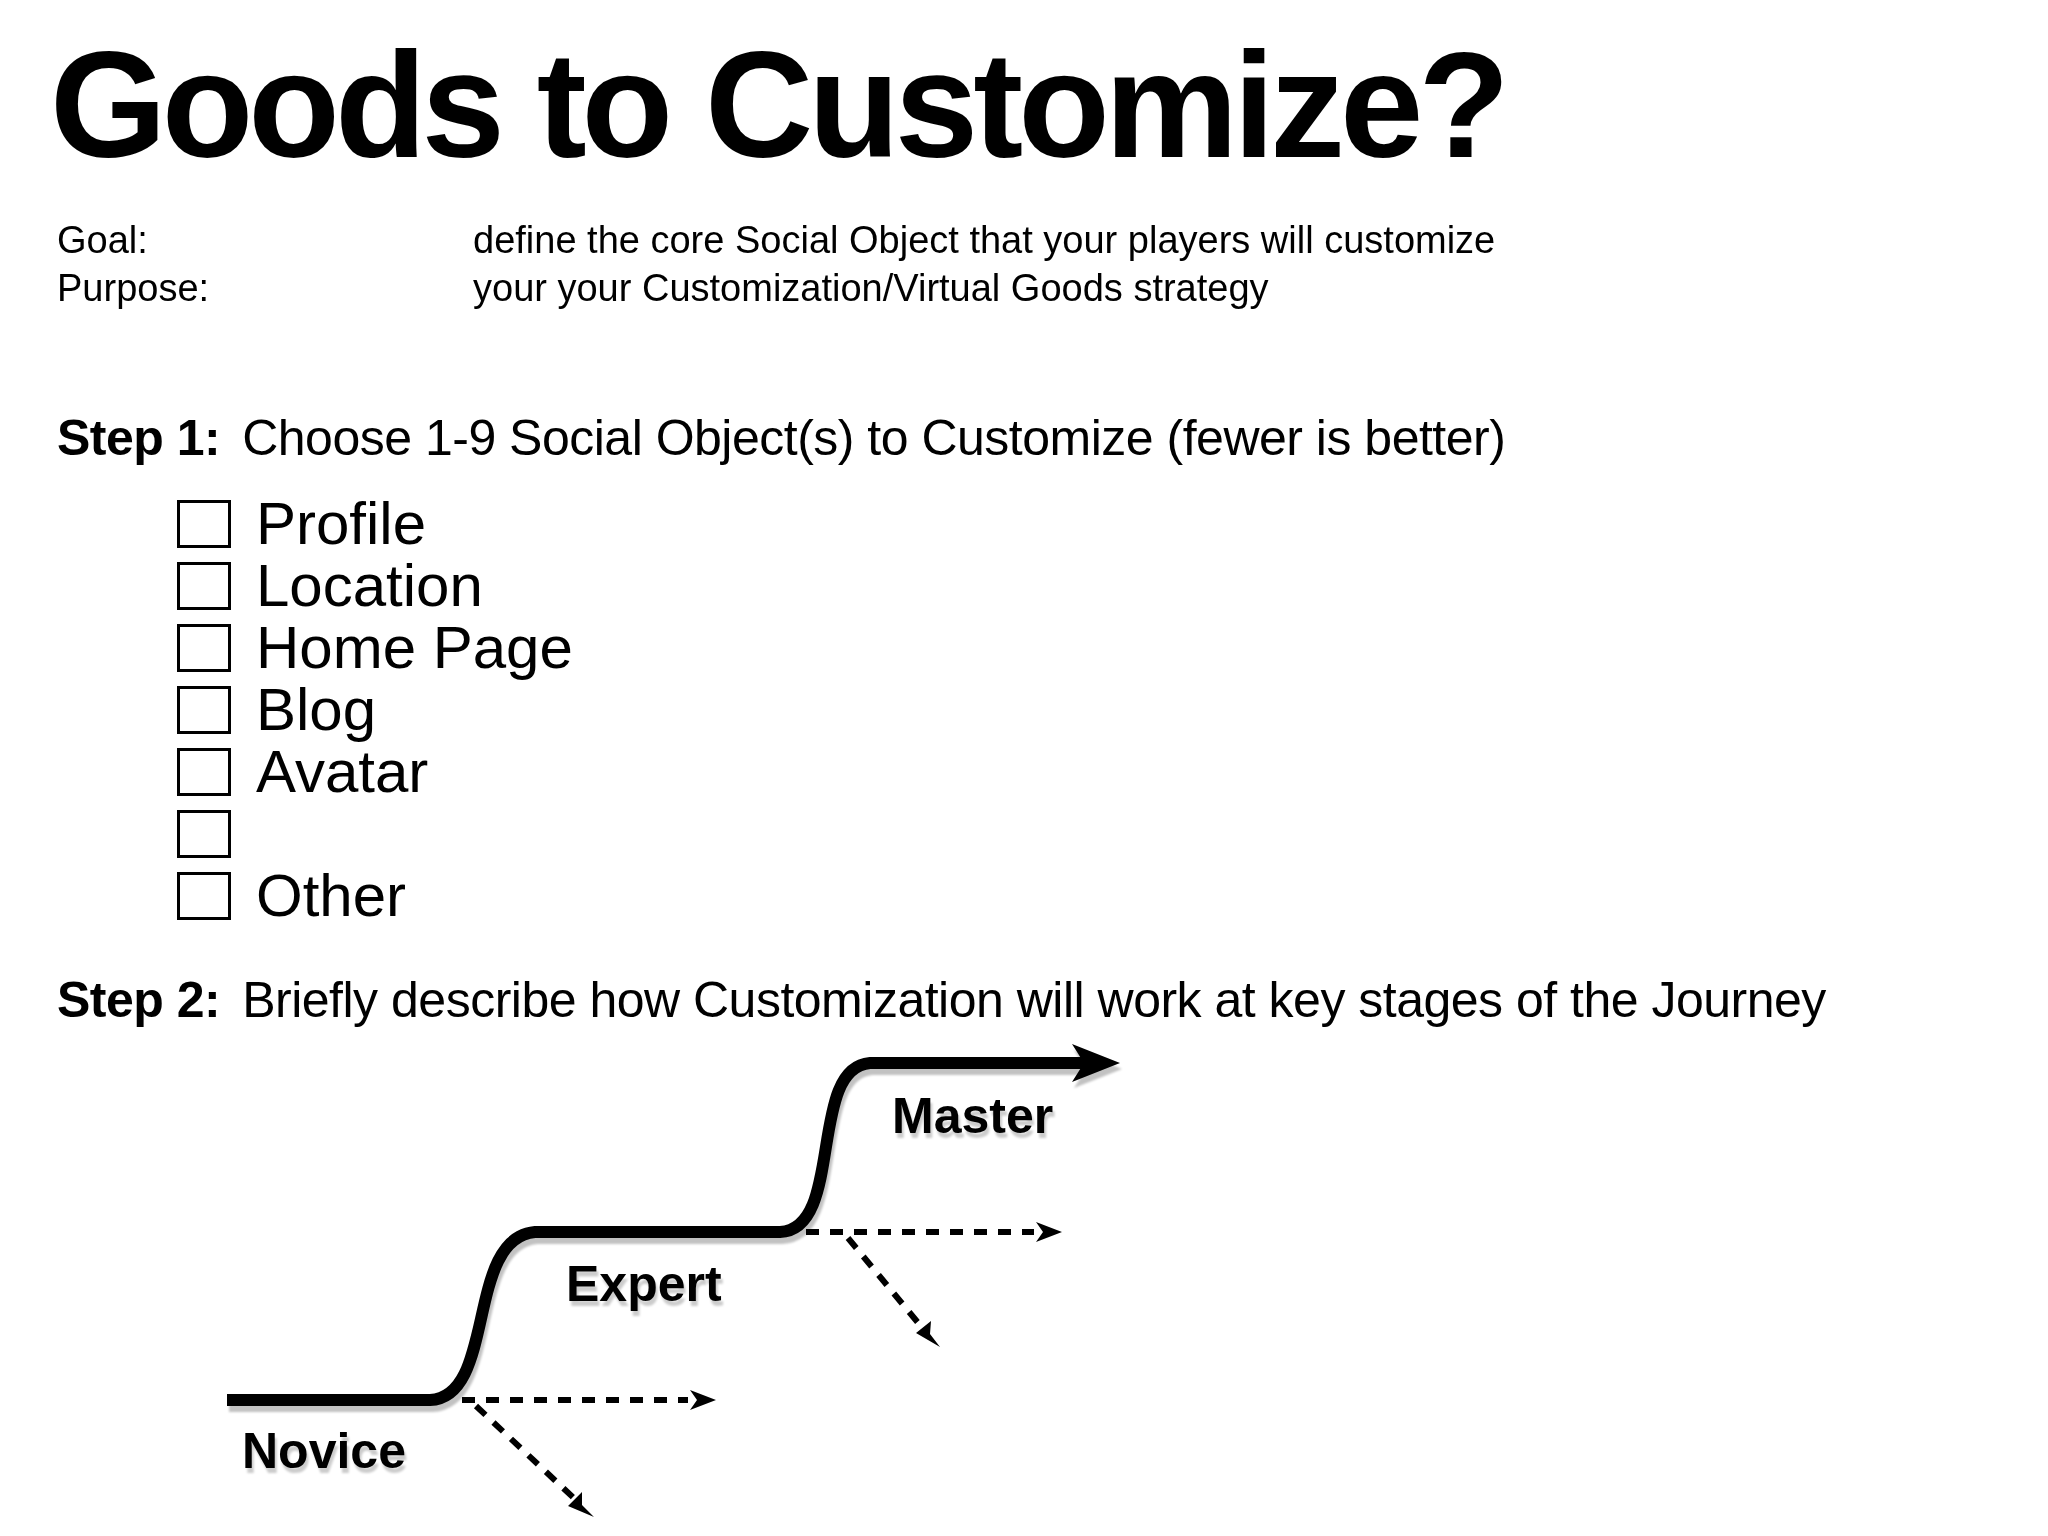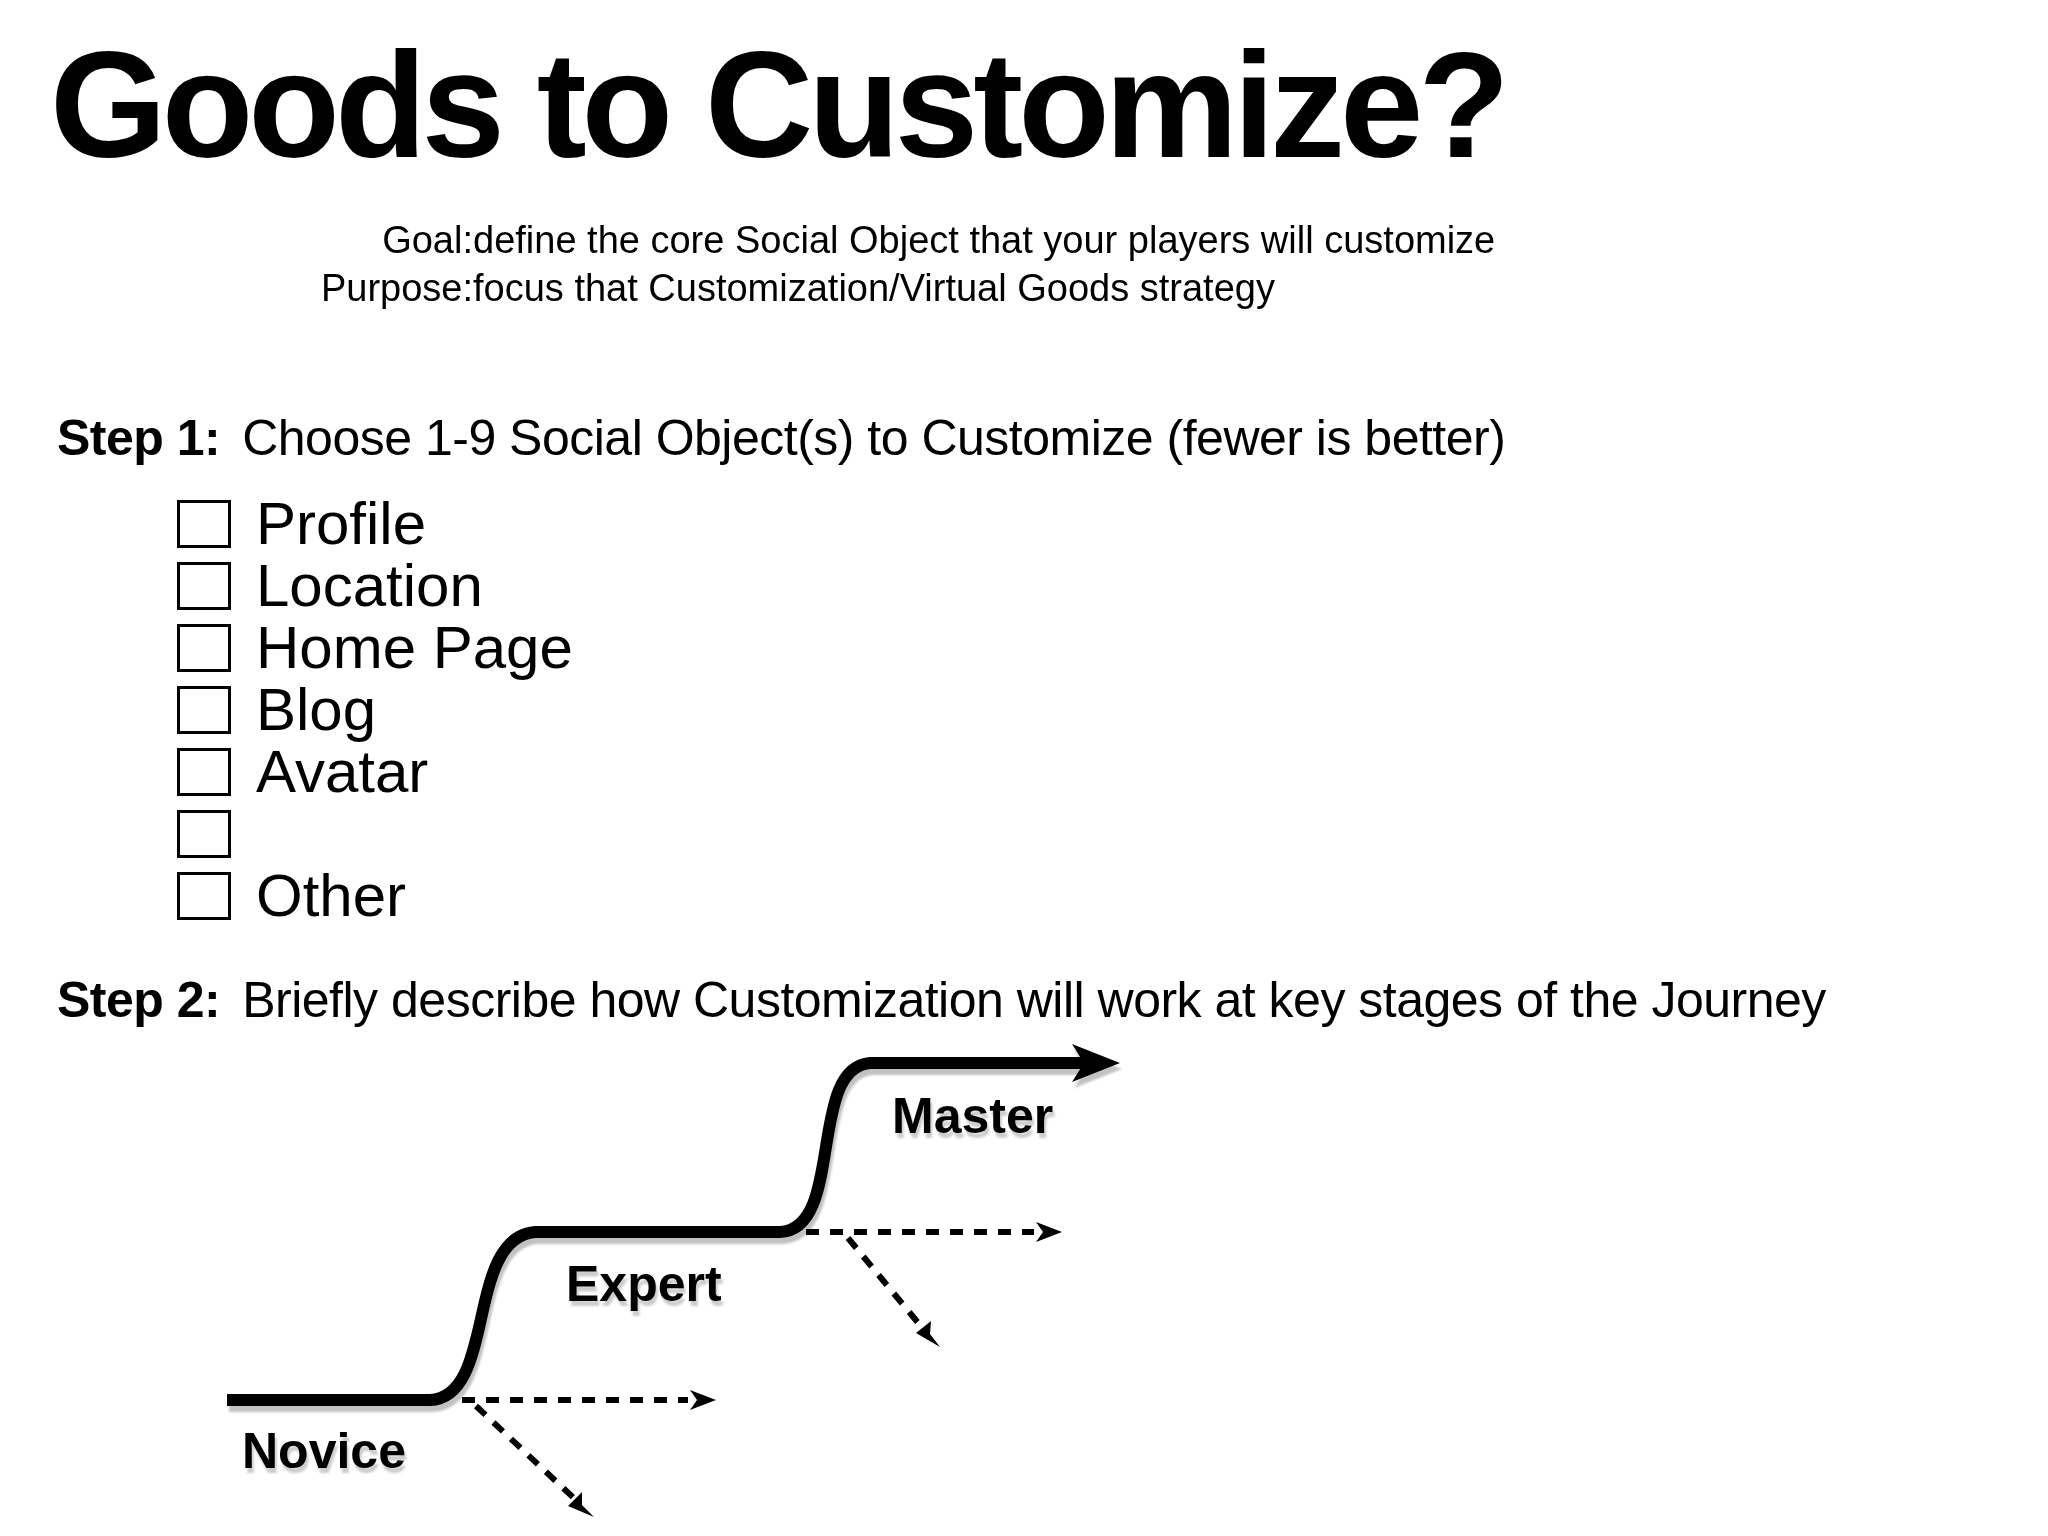--- a/index.html
+++ b/index.html
@@ -26,21 +26,21 @@
   }
 
   .meta-block {
     position: absolute;
     left: 57px;
     top: 216px;
     font-size: 38px;
     line-height: 48px;
   }
   .meta-row { display: flex; }
-  .meta-label { width: 416px; flex: none; text-align: right; }
+  .meta-label { width: 416px; flex: none; }
   .meta-value { white-space: nowrap; }
 
   .step-heading {
     position: absolute;
     left: 57px;
     font-size: 50px;
     line-height: 56px;
     white-space: nowrap;
     letter-spacing: -0.5px;
   }
@@ -111,21 +111,21 @@
 
   <h1 class="page-title">Goods to Customize?</h1>
 
   <div class="meta-block">
     <div class="meta-row">
       <span class="meta-label">Goal:</span>
       <span class="meta-value">define the core Social Object that your players will customize</span>
     </div>
     <div class="meta-row">
       <span class="meta-label">Purpose:</span>
-      <span class="meta-value">focus that Customization/Virtual Goods strategy</span>
+      <span class="meta-value">your your Customization/Virtual Goods strategy</span>
     </div>
   </div>
 
   <div class="step-heading step1">
     <span class="step-label">Step 1:</span><span class="step-text">Choose 1-9 Social Object(s) to Customize (fewer is better)</span>
   </div>
 
   <div class="options-list">
     <div class="option-row">
       <span class="checkbox"></span>

